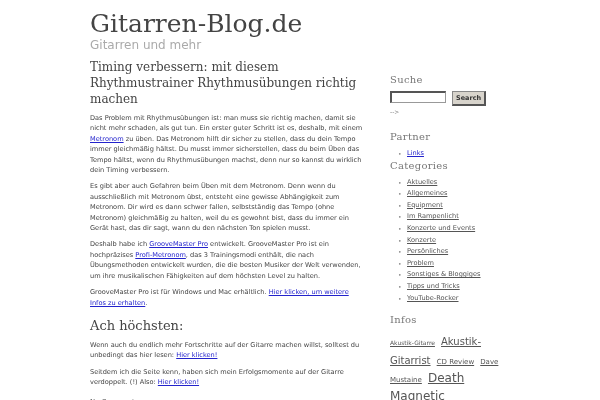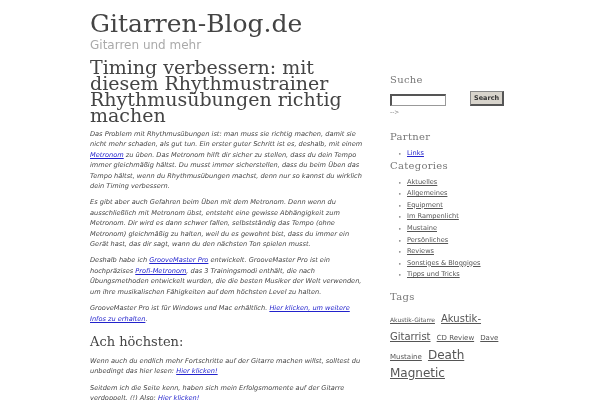--- a/index.html
+++ b/index.html
@@ -2,28 +2,28 @@
 <html><head>
 <meta charset="utf-8">
 <style>
   html, body { margin:0; padding:0; background:#ffffff; }
   body { width:600px; height:400px; overflow:hidden; position:relative; font-family:"DejaVu Sans", sans-serif; color:#444; }
   a { color:#2222cc; text-decoration:underline; }
   .header { position:absolute; left:90px; top:11px; }
   .site-title { font-family:"DejaVu Serif", serif; font-size:25px; color:#444; line-height:26px; font-weight:normal; }
   .site-desc { font-size:12px; color:#aaa; margin-top:1px; }
   .main { position:absolute; left:90px; top:59px; width:275px; }
-  .post-title { font-family:"DejaVu Serif", serif; font-size:19px; line-height:16px; color:#444; font-weight:normal; margin:0 0 6px 0; }
-  .p { font-size:6.6px; line-height:10.4px; color:#444; margin:0 0 6px 0;font-style:italic; }
+  .post-title { font-family:"DejaVu Serif", serif; font-size:12px; line-height:16px; color:#444; font-weight:normal; margin:0 0 6px 0; }
+  .p { font-size:6.6px; line-height:10.4px; color:#444; margin:0 0 6px 0; }
   .h2 { font-family:"DejaVu Serif", serif; font-size:13px; color:#444; margin:10px 0 6px 0; font-weight:normal; line-height:16px; }
   .comments-link { font-size:6.8px; color:#555; margin:10px 0 8px 0; display:block; }
   .comments-link a { color:#555; }
   .sidebar { position:absolute; left:390px; top:74px; width:125px; }
   .widget-title { font-family:"DejaVu Serif", serif; font-size:10px; color:#777; margin:0 0 6px 0; font-weight:normal; letter-spacing:0.3px; }
-  .search-row { display:flex; align-items:flex-end; gap:24px; }
+  .search-row { display:flex; align-items:flex-start; gap:6px; }
   .search-input { width:53px; height:9px; border:1px solid #999; border-top:2px solid #555; border-left:2px solid #555; background:#fff; padding:0; }
   .search-btn { font-size:6.5px; font-weight:bold; font-family:"DejaVu Sans", sans-serif; padding:2px 3px; background:#d8d4cc; border:1px solid #888; border-right:2px solid #555; border-bottom:2px solid #555; color:#333; }
   .arrow-text { font-size:6px; color:#777; margin-top:2px; }
   ul.list { list-style:none; margin:0; padding:0 0 0 8px; }
   ul.list li { font-size:6.6px; line-height:11.6px; color:#777; position:relative; padding-left:9px; }
   ul.list li::before { content:"•"; position:absolute; left:0; color:#888; font-size:6px; }
   ul.list li a { color:#555;text-decoration:underline; }
   ul.list.partner li a { color:#2222cc; }
   .tags { line-height:1.15; }
   .tags a { color:#555; margin-right:1px; }
@@ -74,30 +74,32 @@
     </ul>
   </div>
 
   <div style="">
     <h3 class="widget-title">Categories</h3>
     <ul class="list">
       <li><a href="#">Aktuelles</a></li>
       <li><a href="#">Allgemeines</a></li>
       <li><a href="#">Equipment</a></li>
       <li><a href="#">Im Rampenlicht</a></li>
-      <li><a href="#">Mustaine</a></li>
+      <li><a href="#">Konzerte und Events</a></li>
+      <li><a href="#">Konzerte</a></li>
       <li><a href="#">Persönliches</a></li>
-      <li><a href="#">Reviews</a></li>
+      <li><a href="#">Problem</a></li>
       <li><a href="#">Sonstiges &amp; Bloggiges</a></li>
       <li><a href="#">Tipps und Tricks</a></li>
+      <li><a href="#">YouTube-Rocker</a></li>
     </ul>
   </div>
 
   <div style="margin-top:10px;">
-    <h3 class="widget-title">Tags</h3>
+    <h3 class="widget-title">Infos</h3>
     <div class="tags">
       <a href="#" style="font-size:6px">Akustik-Gitarre</a>
       <a href="#" style="font-size:10px">Akustik-Gitarrist</a>
       <a href="#" style="font-size:7px">CD Review</a>
       <a href="#" style="font-size:7px">Dave Mustaine</a>
       <a href="#" style="font-size:12px">Death Magnetic</a>
       
       
       
       

